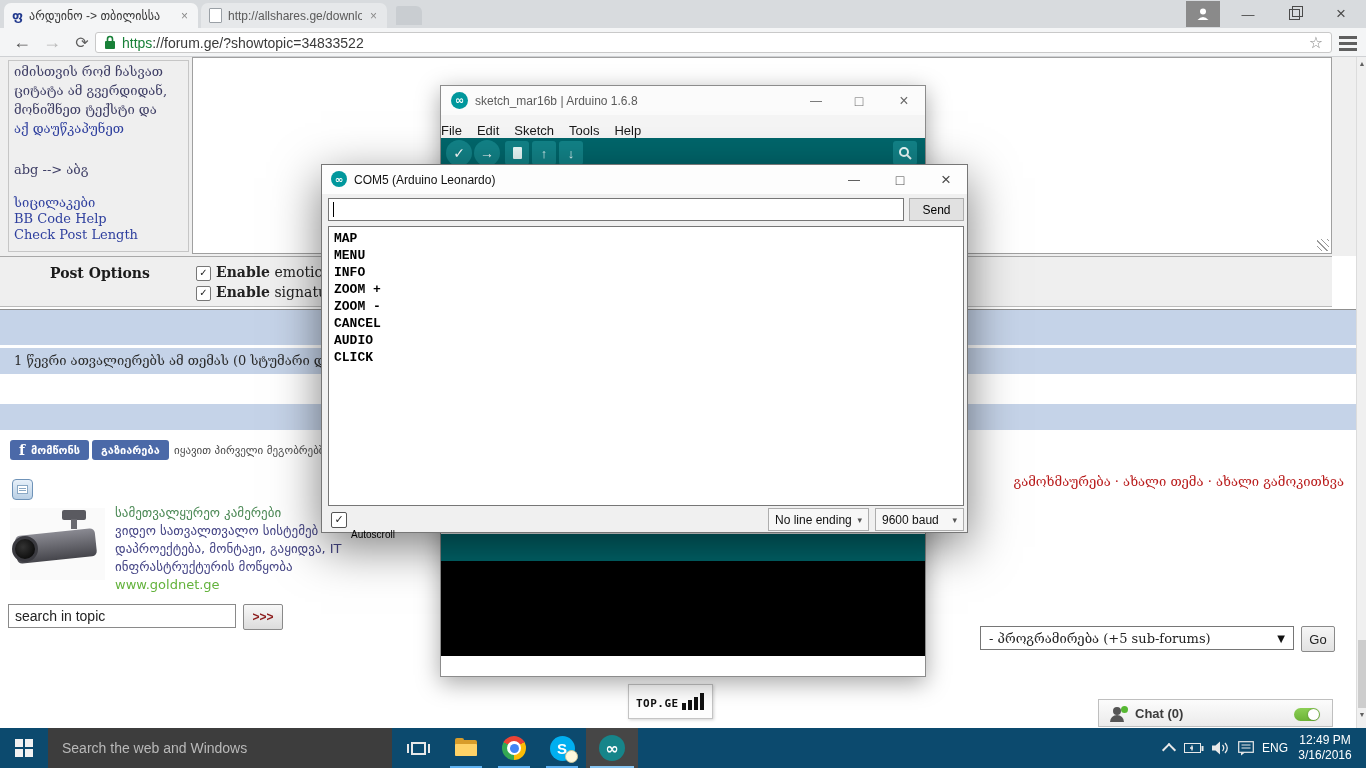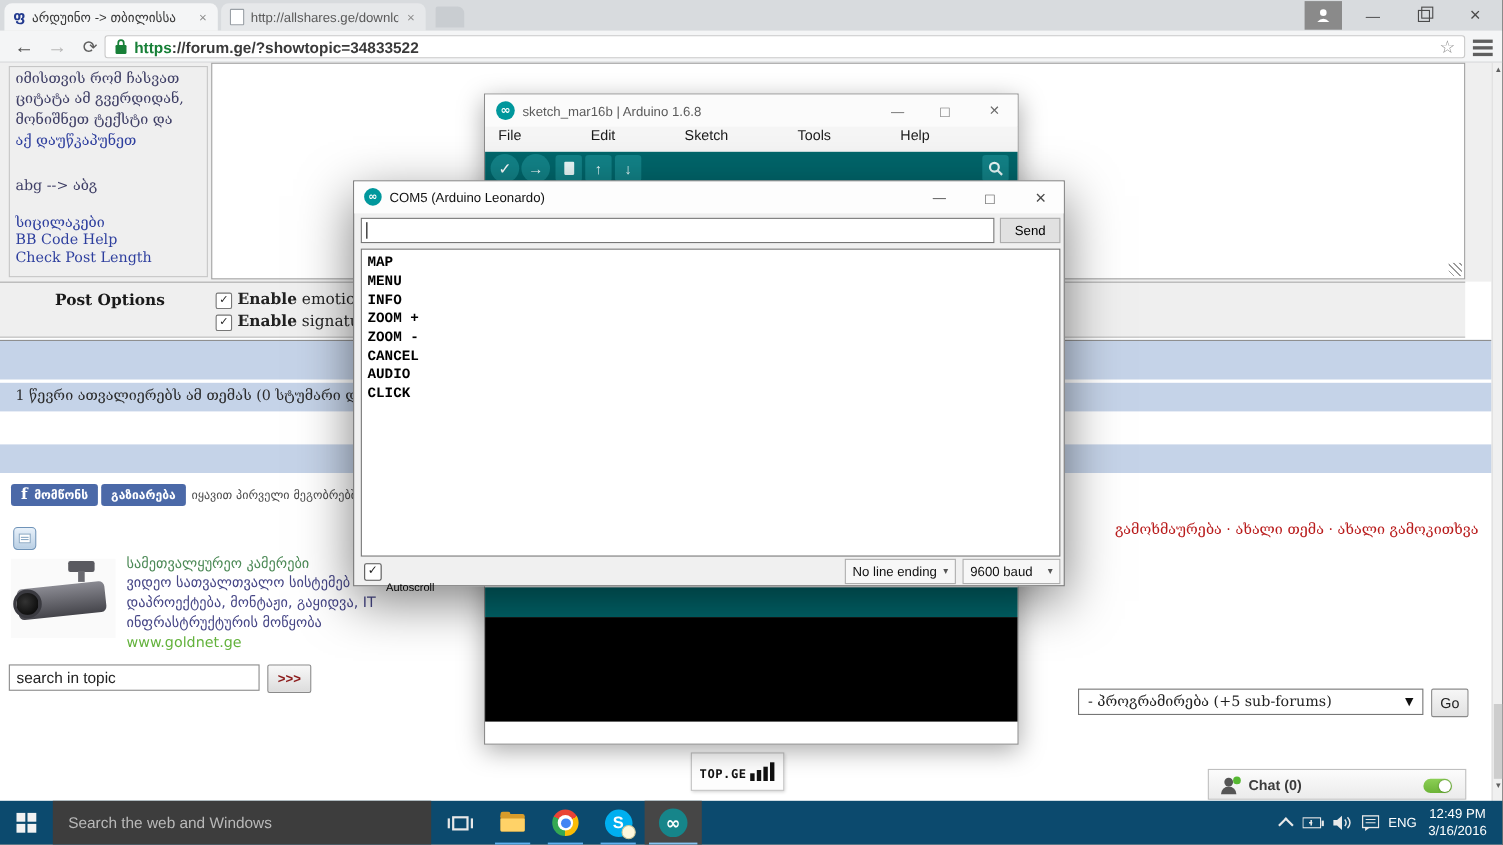--- a/index.html
+++ b/index.html
@@ -18,21 +18,21 @@
   .favicon-forum{font-size:13px;font-weight:bold;color:#223a8f;font-family:"DejaVu Sans",sans-serif;}
   .page-ico{width:11px;height:13px;background:#fff;border:1px solid #9aa0a6;border-radius:1px;}
   .tab-stub{left:396px;top:6px;width:26px;height:19px;background:#c9cdd1;border-radius:2px 6px 0 0;}
   .profile-btn{left:1186px;top:1px;width:34px;height:26px;background:#8a8a8a;display:flex;align-items:center;justify-content:center;}
   .winctl{top:0;height:28px;width:42px;display:flex;align-items:center;justify-content:center;font-size:13px;color:#4a4a4a;}
   .restore-ico{position:relative;width:9px;height:9px;border:1px solid #4a4a4a;background:#d8dbde;}
   .restore-ico:before{content:"";position:absolute;left:2px;top:-4px;width:9px;height:9px;border:1px solid #4a4a4a;}
   .navbar{left:0;top:28px;width:1366px;height:29px;background:#f4f5f6;border-bottom:1px solid #cfd1d4;box-sizing:border-box;}
   .navbtn{top:29px;width:28px;height:27px;display:flex;align-items:center;justify-content:center;font-size:18px;}
   .urlbar{left:95px;top:32px;width:1237px;height:21px;background:#fff;border:1px solid #c9c9c9;border-radius:3px;
-          display:flex;align-items:center;padding:0 8px;box-sizing:border-box;font-weight:bold;}
+          display:flex;align-items:center;padding:0 8px;box-sizing:border-box;}
   .url-scheme{color:#188038;font-size:14px;margin-left:6px;}
   .url-rest{color:#3a3a3a;font-size:14px;}
   .hamb{width:18px;height:3px;background:#5f5f5f;box-shadow:0 6px 0 #5f5f5f,0 12px 0 #5f5f5f;}
 
   
   .page-gray-top{left:0;top:57px;width:1356px;height:199px;background:#efefef;}
   .sidebar-box{left:8px;top:60px;width:181px;height:192px;background:#efefef;border:1px solid #c6c6c6;box-sizing:border-box;}
   .geo{font-family:"DejaVu Serif","DejaVu Sans",serif;}
   .sb-line{left:14px;font-size:13px;color:#3f3f66;}
   .sb-link{color:#2e3f9e;}
@@ -266,21 +266,21 @@
   </div>
 
   <div class="abs win" style="left:440px;top:85px;width:486px;height:592px;box-shadow:0 6px 22px rgba(0,0,0,.35);">
     <div class="titlebar">
       <div class="abs arduino-ico" style="left:10px;top:6px;width:17px;height:17px;font-size:11px;">∞</div>
       <span class="title-text" style="left:34px;color:#5a5a5a;">sketch_mar16b | Arduino 1.6.8</span>
       <div class="tb-ctl" style="left:356px;width:38px;color:#6a6a6a;">—</div>
       <div class="tb-ctl" style="left:399px;width:38px;color:#6a6a6a;font-size:14px;">□</div>
       <div class="tb-ctl" style="left:442px;width:42px;color:#6a6a6a;font-size:16px;">×</div>
     </div>
-    <div class="abs" style="left:0;top:29px;right:0;height:23px;background:#f5f5f5;display:flex;align-items:flex-start;padding-left:12px;gap:48px;">
+    <div class="abs" style="left:0;top:29px;right:0;height:23px;background:#f5f5f5;display:flex;align-items:flex-end;">
       <span class="menu-item">File</span>
       <span class="menu-item">Edit</span>
       <span class="menu-item">Sketch</span>
       <span class="menu-item">Tools</span>
       <span class="menu-item">Help</span>
     </div>
     <div class="abs teal" style="left:0;top:52px;right:0;height:30px;">
       <div class="tb-circle" style="left:5px;">✓</div>
       <div class="tb-circle" style="left:33px;">→</div>
       <div class="tb-sq" style="left:64px;">

